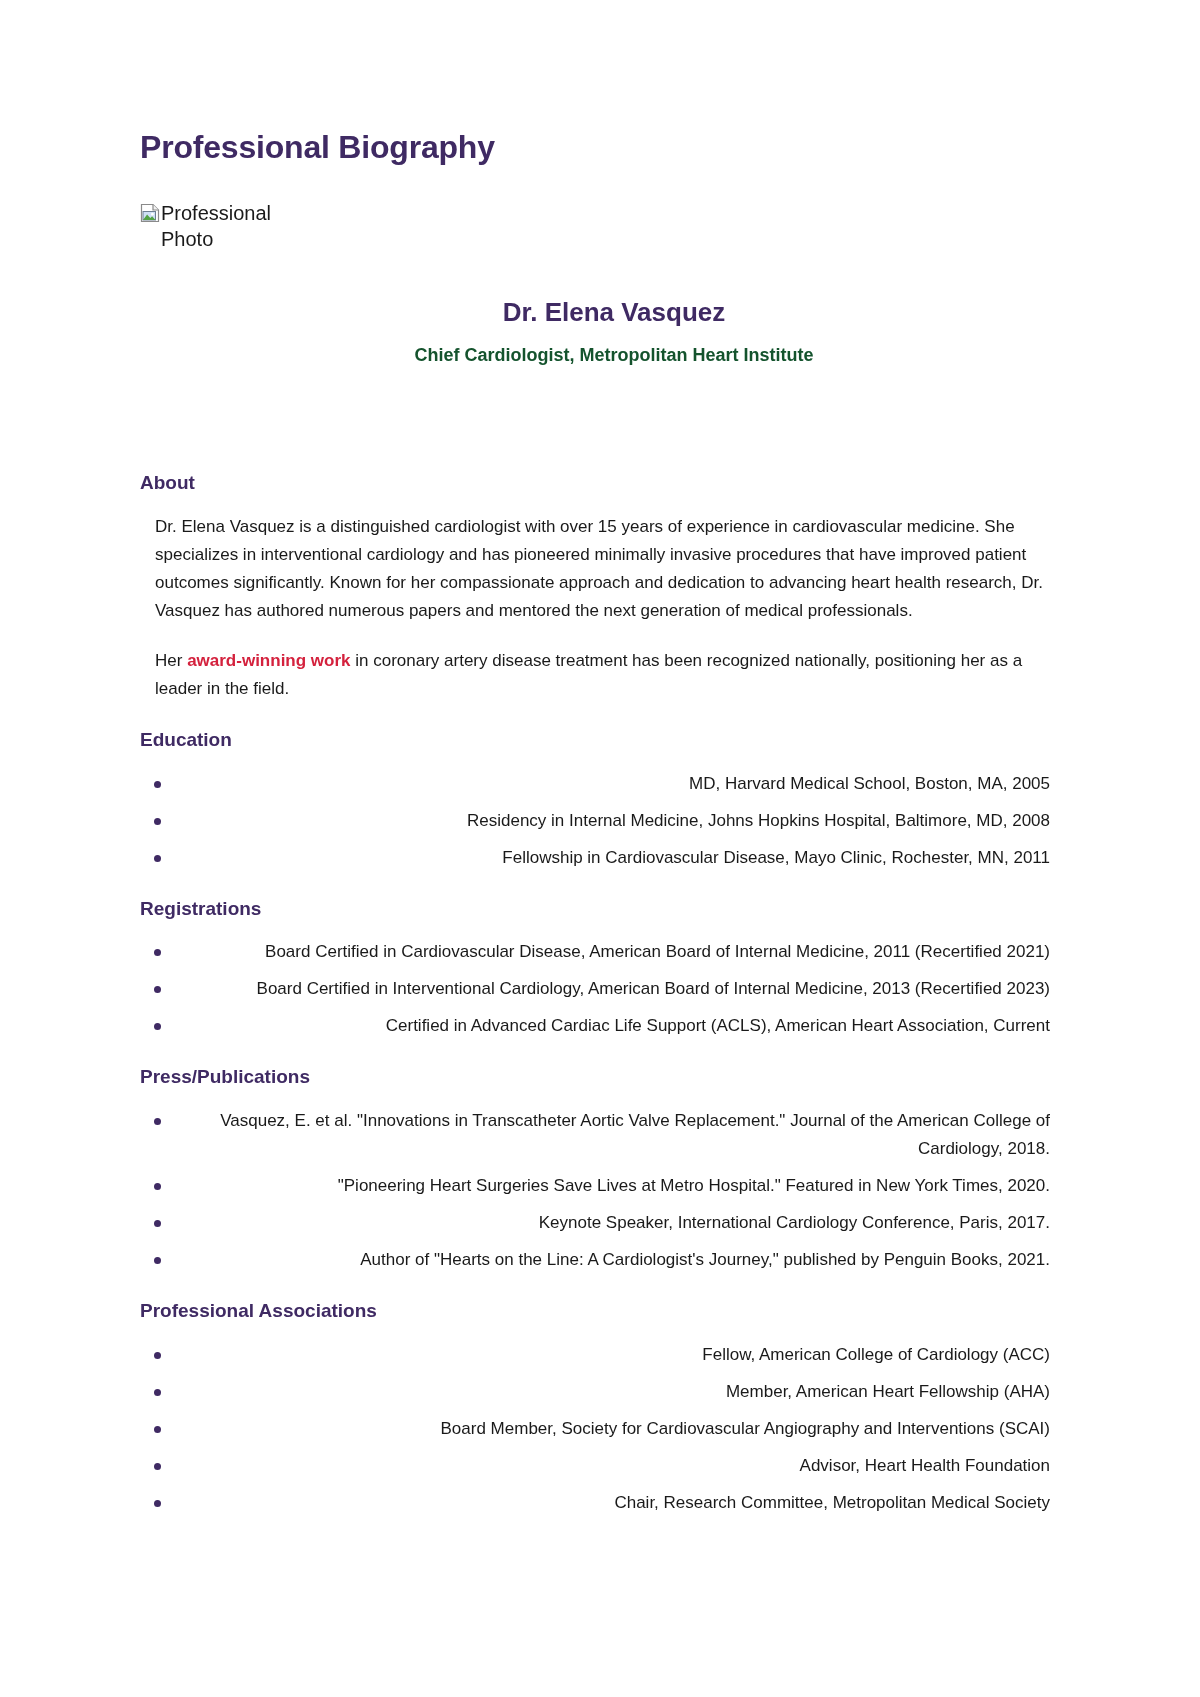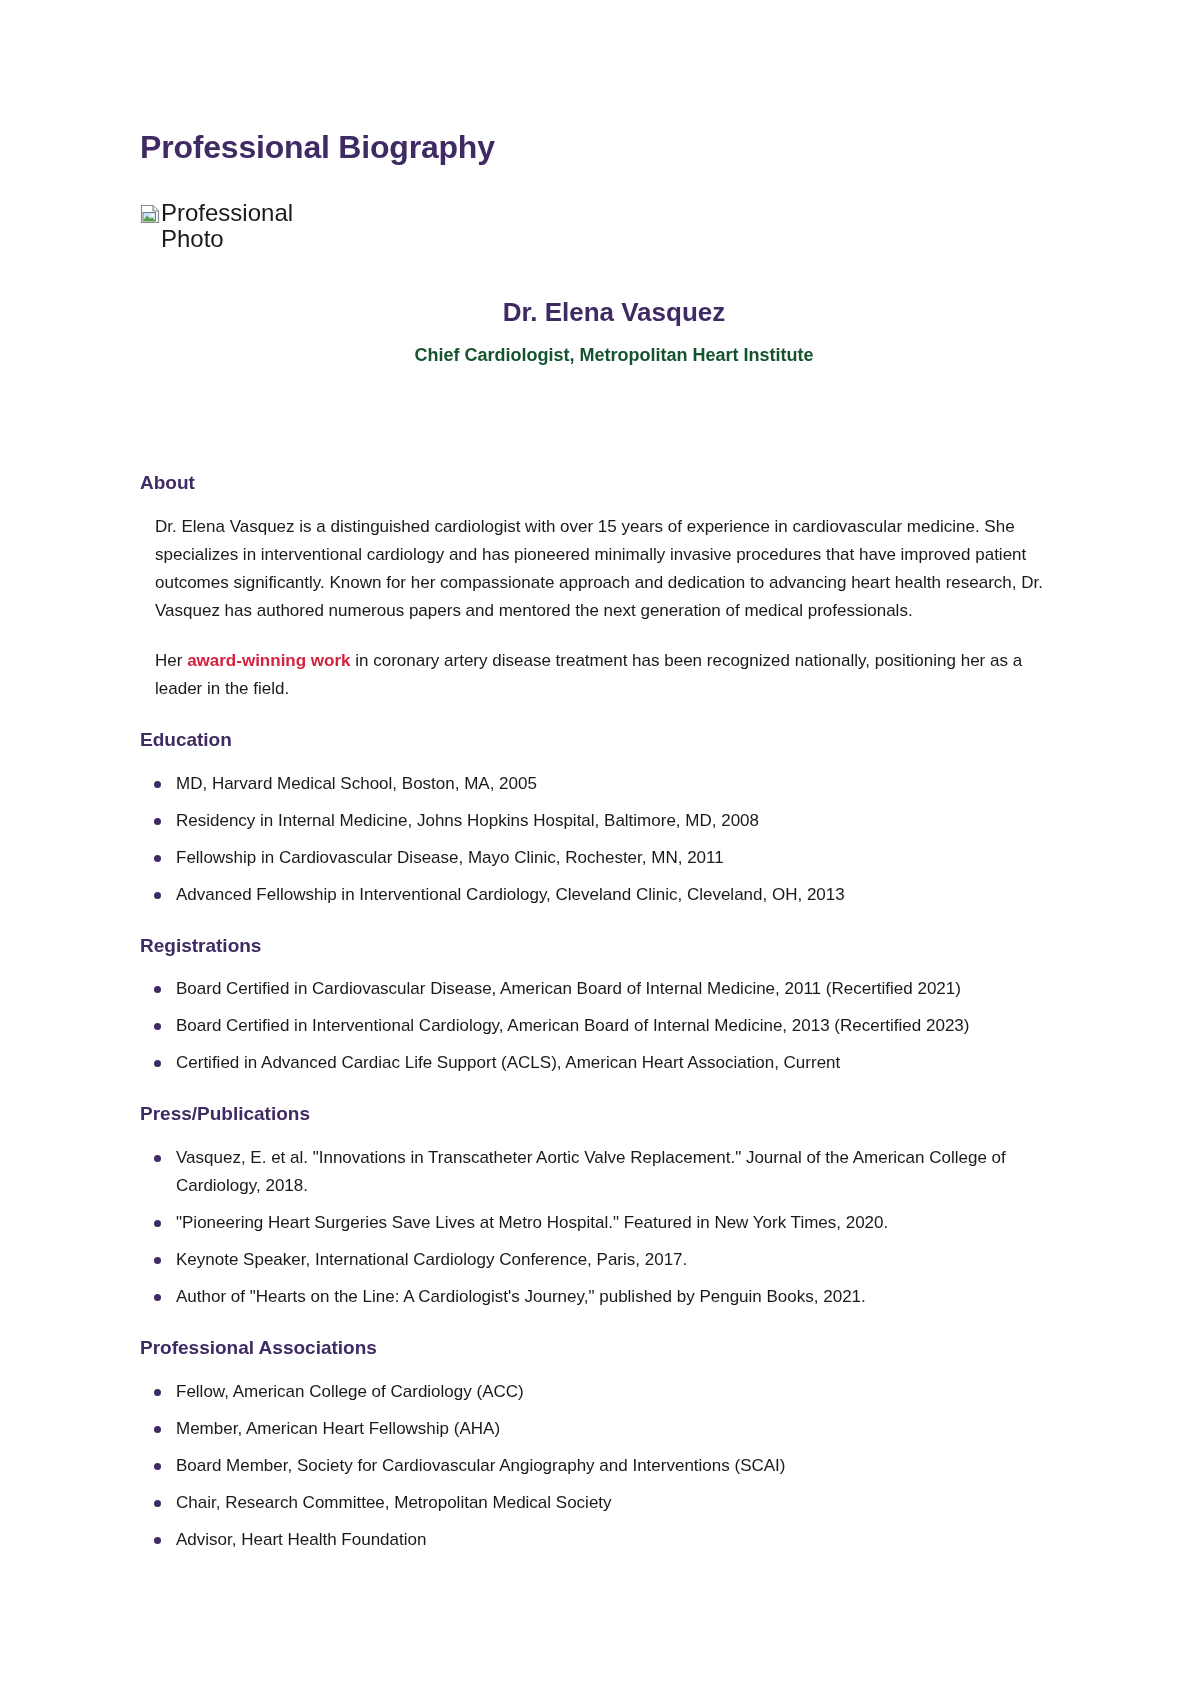--- a/index.html
+++ b/index.html
@@ -35,21 +35,21 @@
 
   
   .photo-block {
     margin: 0 0 0 0;
     display: block;
   }
   .broken-img {
     display: inline-flex;
     align-items: flex-start;
     max-width: 160px;
-    font-size: 24px;
+    font-size: 20px;
     line-height: 26px;
     color: #1a1a1a;
     vertical-align: top;
   }
   .broken-img-icon {
     flex: 0 0 auto;
     width: 20px;
     height: 20px;
     margin-top: 3px;
     margin-right: 1px;
@@ -105,20 +105,21 @@
   .highlight {
     color: #d4213d;
     font-weight: bold;
   }
 
   ul.bullets {
     list-style: none;
     margin: 0;
     padding: 0;
     max-width: 910px;
+    text-align: right;
   }
   ul.bullets li {
     position: relative;
     padding-left: 36px;
     font-size: 17px;
     line-height: 28px;
     color: #1a1a1a;
     margin-bottom: 9px;
   }
   ul.bullets li:last-child { margin-bottom: 0; }
@@ -170,21 +171,20 @@
   </div>
 
   <div class="gap-section"></div>
 
   <div class="section">
     <h2 class="section-heading">Education</h2>
     <ul class="bullets">
         <li>MD, Harvard Medical School, Boston, MA, 2005</li>
         <li>Residency in Internal Medicine, Johns Hopkins Hospital, Baltimore, MD, 2008</li>
         <li>Fellowship in Cardiovascular Disease, Mayo Clinic, Rochester, MN, 2011</li>
-        <li>Advanced Fellowship in Interventional Cardiology, Cleveland Clinic, Cleveland, OH, 2013</li>
       </ul>
   </div>
 
   <div class="gap-section"></div>
 
   <div class="section">
     <h2 class="section-heading">Registrations</h2>
     <ul class="bullets">
         <li>Board Certified in Cardiovascular Disease, American Board of Internal Medicine, 2011 (Recertified 2021)</li>
         <li>Board Certified in Interventional Cardiology, American Board of Internal Medicine, 2013 (Recertified 2023)</li>
@@ -205,18 +205,18 @@
   </div>
 
   <div class="gap-section"></div>
 
   <div class="section">
     <h2 class="section-heading">Professional Associations</h2>
     <ul class="bullets">
         <li>Fellow, American College of Cardiology (ACC)</li>
         <li>Member, American Heart Fellowship (AHA)</li>
         <li>Board Member, Society for Cardiovascular Angiography and Interventions (SCAI)</li>
+        <li>Advisor, Heart Health Foundation</li>
         <li>Chair, Research Committee, Metropolitan Medical Society</li>
-        <li>Advisor, Heart Health Foundation</li>
       </ul>
   </div>
 
 </div>
 
 </body></html>

